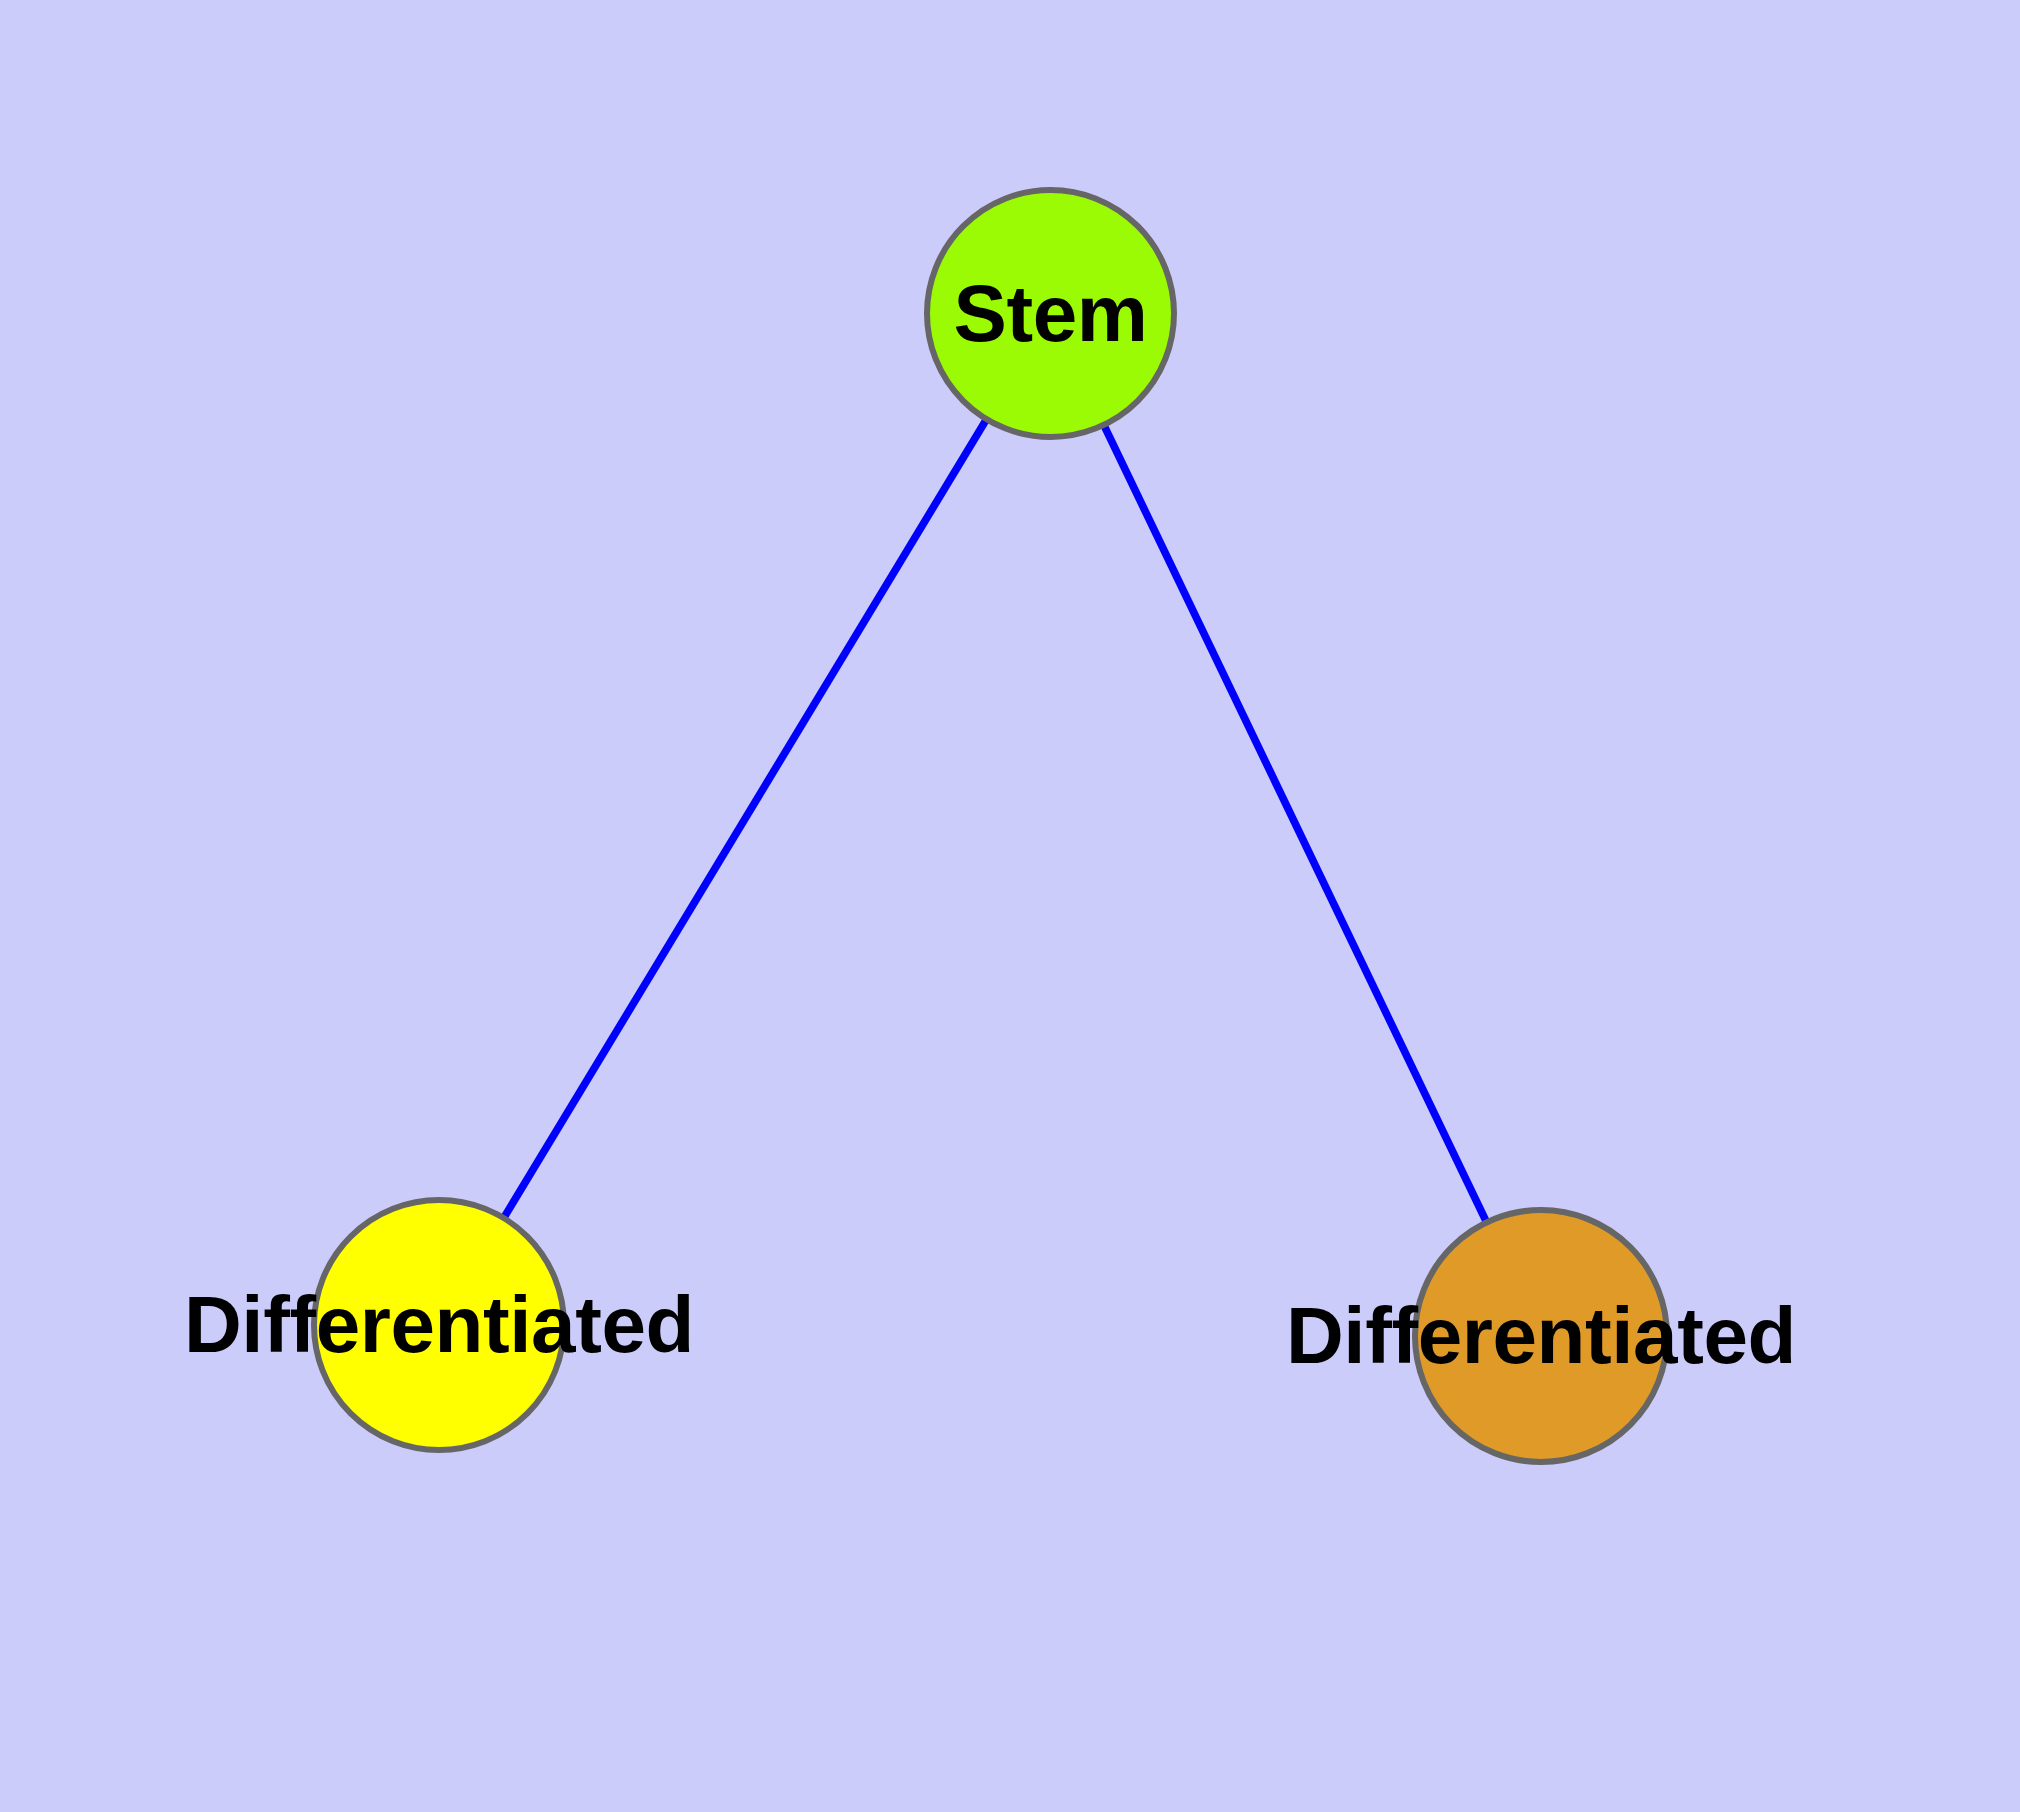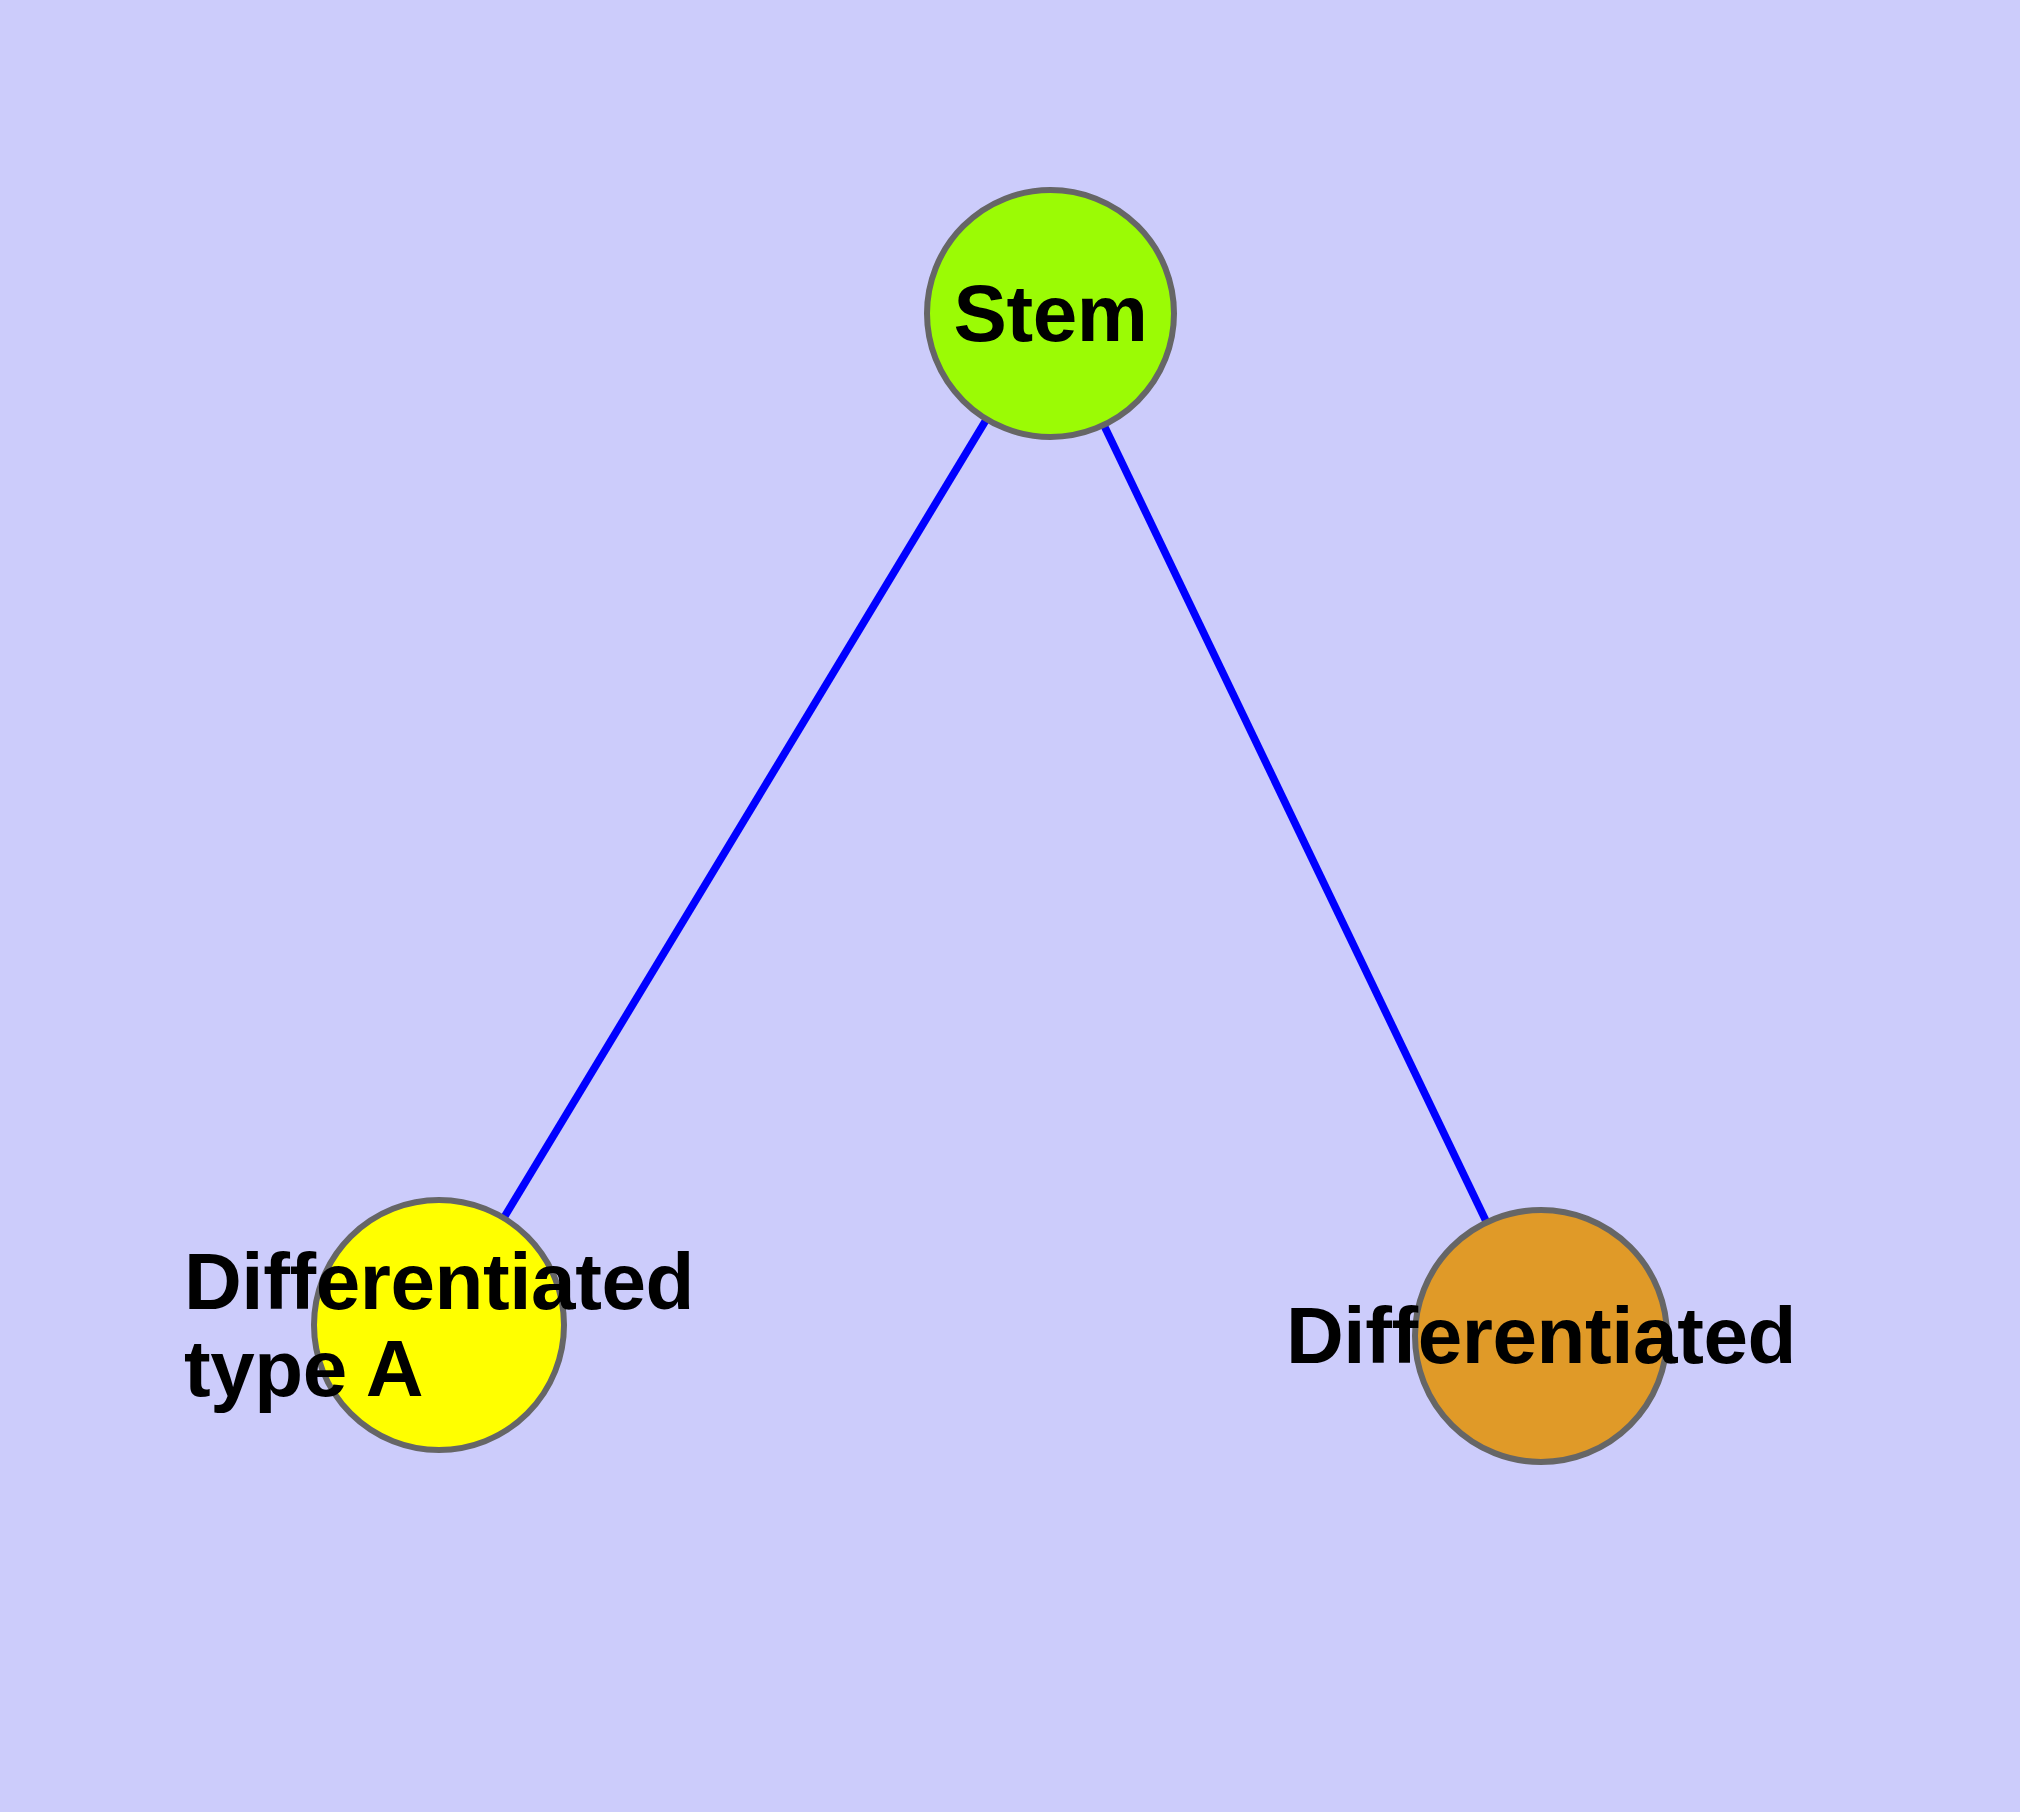--- a/index.html
+++ b/index.html
@@ -33,20 +33,21 @@
     display: flex;
     align-items: center;
     justify-content: center;
   }
   .node-label {
     position: absolute;
     left: 50%;
     top: 50%;
     transform: translate(-50%, -50%);
     white-space: nowrap;
+    text-align: center;
     color: #000000;
     font-weight: bold;
     font-size: 80px;
     line-height: 1.09;
     letter-spacing: -0.4px;
     pointer-events: none;
   }
   #node-stem {
     left: 924px;
     top: 187px;
@@ -79,21 +80,20 @@
     <line id="edge-stem-diff-b" x1="1239" y1="370" x2="1818" y2="1576" stroke="#0000ff" stroke-width="9"></line>
   </svg>
 
   <div class="node" id="node-stem" style="left: 924px; top: 187px; width: 253px; height: 253px; background: rgb(155, 251, 5); border-color: rgb(102, 102, 102);">
     <span class="node-label">Stem</span>
   </div>
 
   <div class="node" id="node-diff-a" style="left: 311px; top: 1197px; width: 256px; height: 256px; background: rgb(255, 255, 0); border-color: rgb(102, 102, 102);">
     <span class="node-label">
       <span>Differentiated</span><br>
-      <span>type A</span>
     </span>
   </div>
 
   <div class="node" id="node-diff-b" style="left: 1412px; top: 1207px; width: 258px; height: 258px; background: rgb(224, 154, 40); border-color: rgb(102, 102, 102);">
     <span class="node-label">
       <span>Differentiated</span><br>
     </span>
   </div>
 
 </div>

